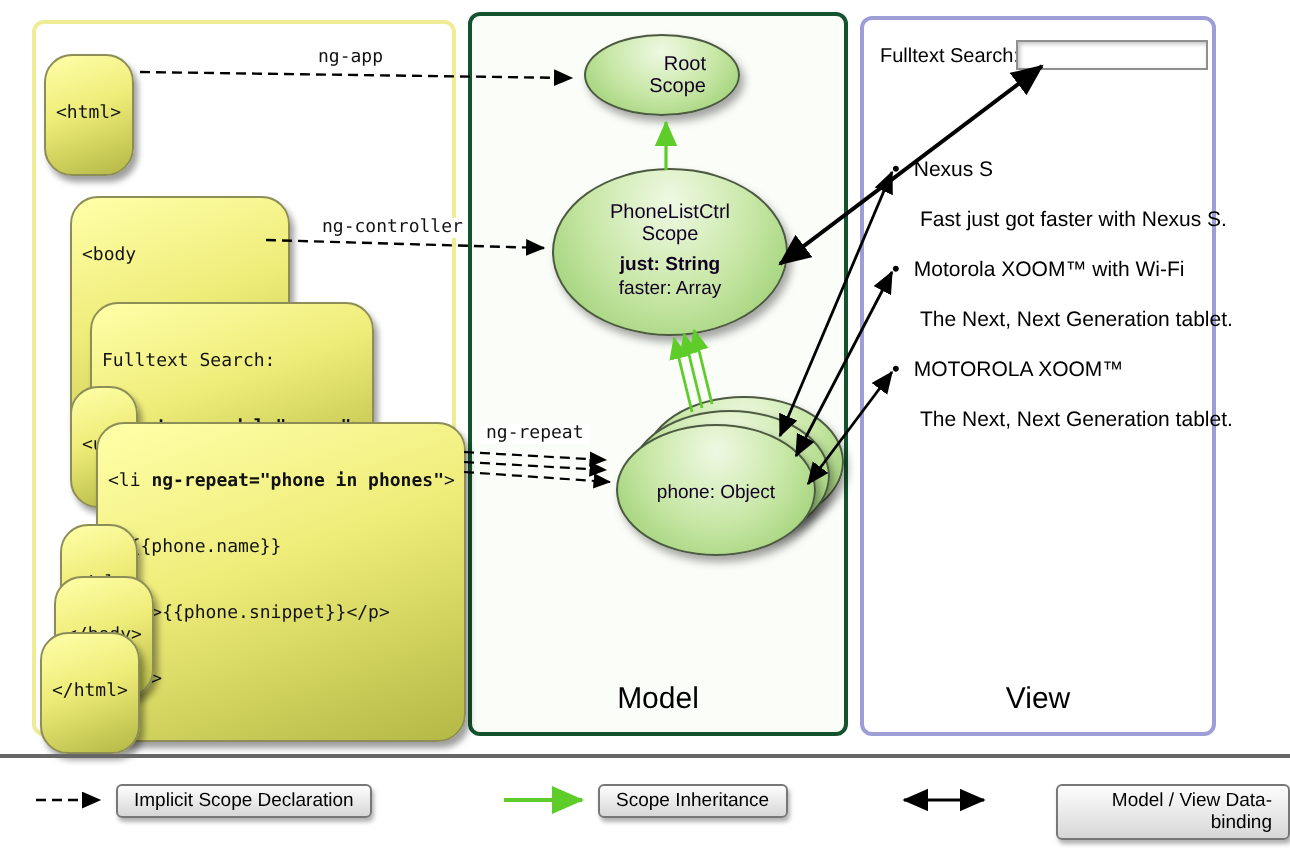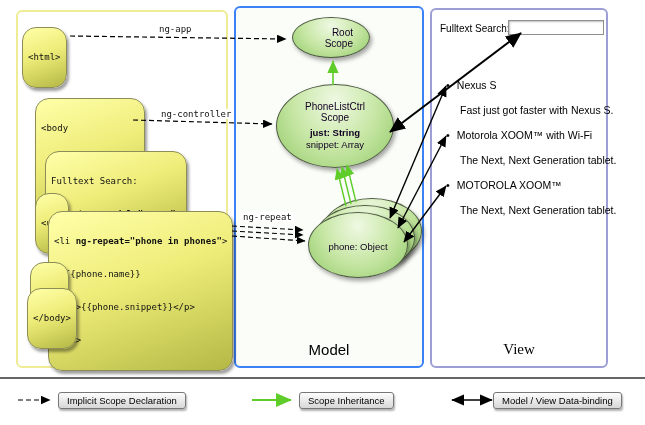--- a/index.html
+++ b/index.html
@@ -2,22 +2,22 @@
 <html><head>
 <meta charset="utf-8">
 <style>
   * { margin:0; padding:0; box-sizing:border-box; }
   html,body { background:#fff; font-family:"Liberation Sans", sans-serif; }
   .canvas { position:relative; width:645px; height:425px; background:#fff; overflow:hidden; }
 
   
   .col { position:absolute; border-radius:6px; background:#fff; }
   .col-template { left:16px;  top:10px; width:212px; height:358px; border:2px solid #efec95; }
-  .col-model    { left:234px; top:6px;  width:190px; height:362px; border:2px solid #3b82f6; background:#fbfdf8; }
-  .col-view     { left:430px; top:8px;  width:178px; height:360px; border:2px solid #9e9ed6;font-family:Liberation Serif, serif; }
+  .col-model    { left:234px; top:6px;  width:190px; height:362px; border:2px solid #14532d; background:#fbfdf8; }
+  .col-view     { left:430px; top:8px;  width:178px; height:360px; border:2px solid #9e9ed6; }
   .col-label { position:absolute; bottom:8px; left:0; width:100%; text-align:center;
                font-size:15px; color:#000; }
 
   
   .codebox { position:absolute; padding:2px 5px;
              background:linear-gradient(160deg,#ffffa9 0%,#eeec78 45%,#b4b845 100%);
              border:1px solid #8d8d57; border-radius:14px;
              box-shadow:2px 3px 3px rgba(0,0,0,0.38);
              font-family:"DejaVu Sans Mono", monospace; font-size:9px; line-height:11px;
              color:#111; white-space:pre; }
@@ -53,21 +53,21 @@
   .view-line { height:25px; display:flex; align-items:center; font-size:10.5px; color:#000; }
   .view-line .bullet { margin-right:7px; font-size:11px; }
   .view-line.desc { padding-left:14px; }
 
   
   .sep { position:absolute; left:0; top:377px; width:645px; height:2px; background:#666; }
   .legend-box { position:absolute; top:392px; padding:2px 8px;
                 background:linear-gradient(180deg,#fdfdfd,#d7d7d7);
                 border:1px solid #777; border-radius:3px;
                 box-shadow:1px 2px 2px rgba(0,0,0,0.3); font-size:9.5px; color:#000; }
-  .lg1 { left:58px; } .lg2 { left:299px; } .lg3 { left:493px; }
+  .lg1 { left:58px; } .lg2 { left:299px; } .lg3 { left:528px;text-align:right; }
 
   .arrows { position:absolute; left:0; top:0; width:645px; height:425px; pointer-events:none; }
 </style>
 </head>
 <body>
 
 <div class="canvas">
 
   <div class="col col-template">
     <div class="col-label">Template</div>
@@ -106,29 +106,32 @@
   </div>
 
   <div class="codebox" style="left:30px; top:262px;">
     <div>&lt;/ul&gt;</div>
   </div>
 
   <div class="codebox" style="left:27px; top:288px;">
     <div>&lt;/body&gt;</div>
   </div>
 
+  <div class="codebox" style="left:20px; top:316px;">
+    <div>&lt;/html&gt;</div>
+  </div>
 
   <div class="scope ell-root">
     <div class="scope-name" style="width:44px;">Root Scope</div>
   </div>
 
   <div class="scope ell-phonelist">
     <div class="scope-name" style="width:84px;">PhoneListCtrl Scope</div>
     <div class="scope-prop bold" style="margin-top:4px;">just: String</div>
-    <div class="scope-prop">snippet: Array</div>
+    <div class="scope-prop">faster: Array</div>
   </div>
 
   <div class="scope ell-repeat back"></div>
   <div class="scope ell-repeat mid"></div>
   <div class="scope ell-repeat front">
     <div class="scope-prop" style="margin-top:4px;">phone: Object</div>
   </div>
 
   <div class="arrow-label" style="left:156px; top:24px;">ng-app</div>
   <div class="arrow-label" style="left:158px; top:109px;">ng-controller</div>

